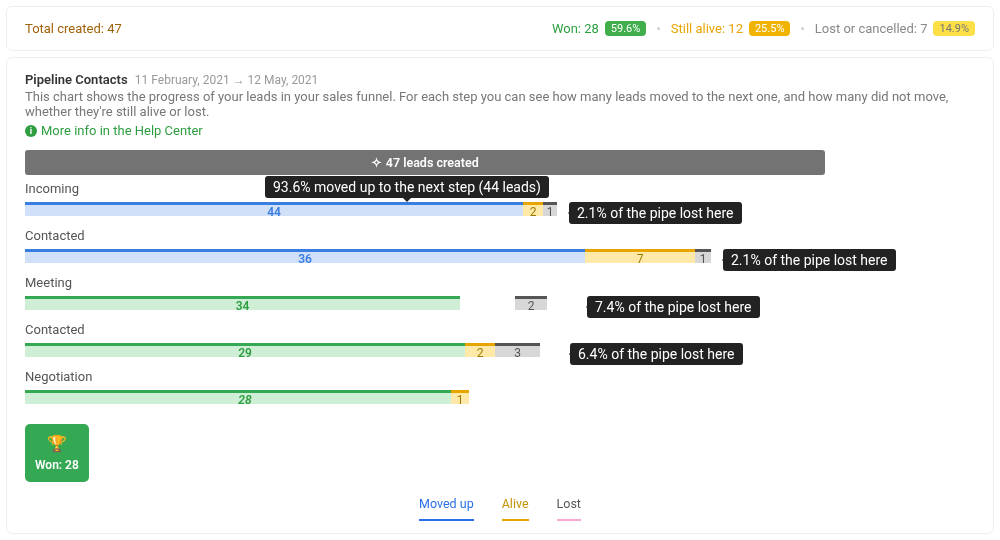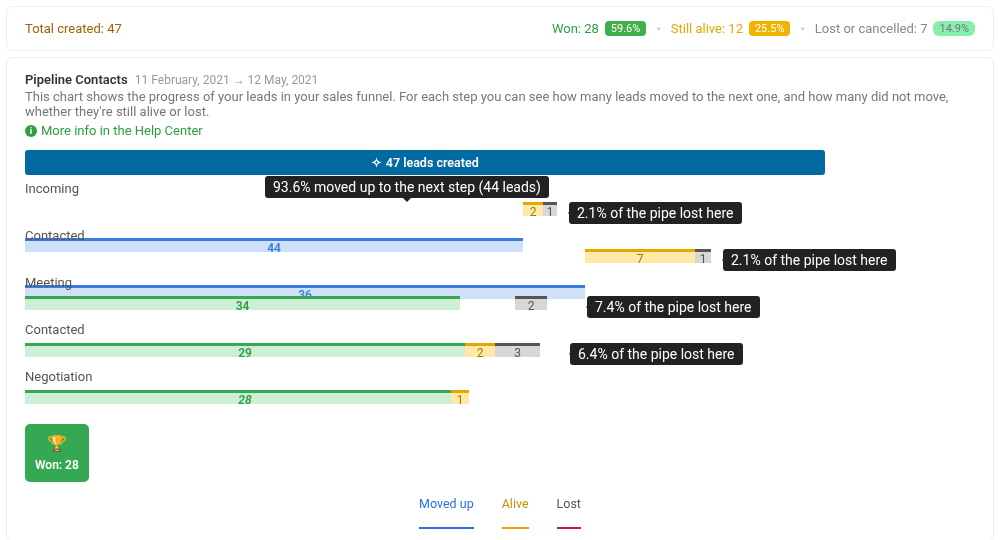--- a/index.html
+++ b/index.html
@@ -8,57 +8,57 @@
   .top-left { color:#a16207; }
   .top-right { display:flex; align-items:center; gap:10px; color:#666; }
   .top-right .sep { color:#ccc; }
   .stat { display:inline-flex; align-items:center; gap:6px; }
   .stat.won span.txt { color:#2e9e41; }
   .stat.alive span.txt { color:#e8a400; }
   .stat.lost span.txt { color:#888; }
   .pill { display:inline-block; padding:1px 6px; border-radius:4px; font-size:11px; color:#fff; }
   .pill.green { background:#3fae4b; }
   .pill.yellow { background:#f0b400; }
-  .pill.gray { background:#86efac; color:#777;border-radius:6px; }
+  .pill.gray { background:#fde047; color:#777; }
 
   .main { border:1px solid #eee; border-radius:6px; margin:6px; padding:14px 18px 12px 18px; }
   .header { margin-bottom:12px; }
   .header .title { font-weight:600; color:#333; display:inline; }
   .header .dates { color:#999; margin-left:4px; font-size:12px; }
   .header .desc { color:#777; margin-top:2px; }
   .header .link { color:#2e9e41; margin-top:4px; display:inline-flex; align-items:center; gap:4px; cursor:pointer; }
   .info-icon { display:inline-block; width:12px; height:12px; border-radius:50%; background:#2e9e41; color:#fff; font-size:9px; line-height:12px; text-align:center; font-weight:700; }
 
   .chart { margin-top:6px; }
-  .created-bar { background:#0369a1; color:#fff; border-radius:3px; text-align:center; padding:5px 0; margin-bottom:6px; font-weight:600; font-size:12.5px; }
+  .created-bar { background:#737373; color:#fff; border-radius:3px; text-align:center; padding:5px 0; margin-bottom:6px; font-weight:600; font-size:12.5px; }
   .created-bar .diamond { margin-right:4px; }
   .stage { margin-bottom:8px; position:relative; }
   .stage-label { color:#555; margin-bottom:2px; }
   .bar-area { position:relative; height:22px; }
   .seg { position:absolute; top:6px; height:14px; text-align:center; font-size:12px; line-height:14px; color:#7088a8; }
-  .seg.moved { background:#cfe0f8; border-top:3px solid #3a7de0; top:4px; height:14px;margin-top:36px; }
+  .seg.moved { background:#cfe0f8; border-top:3px solid #3a7de0; top:4px; height:14px; }
   .seg.moved .n { color:#3a7de0; font-weight:600; }
   .seg.mgreen { background:#cfeed6; border-top:3px solid #34a853; top:4px; height:14px; }
   .seg.mgreen .n { color:#2e9e41; font-weight:600; }
   .seg.alive { background:#ffe9a8; border-top:3px solid #e8a400; top:4px; height:14px; color:#9a7b00; }
   .seg.lost { background:#d7d7d7; border-top:3px solid #555; top:4px; height:14px; color:#555; }
 
   .tip { position:absolute; background:#222; color:#fff; font-size:14px; padding:3px 8px; border-radius:3px; white-space:nowrap; }
   .tip::before { content:""; position:absolute; left:-5px; top:50%; margin-top:-4px; border:4px solid transparent; border-right-color:#222; }
   .tip.top::before { left:50%; margin-left:-4px; top:auto; bottom:-8px; border:4px solid transparent; border-top-color:#222; }
 
   .won-badge { background:#34a853; color:#fff; padding:10px 10px; border-radius:5px; display:inline-block; text-align:center; margin-top:8px; }
   .won-badge .trophy { font-size:16px; display:block; margin-bottom:4px; }
   .won-badge .txt { font-size:12px; font-weight:600; }
 
   .legend { display:flex; justify-content:center; gap:28px; margin-top:14px; font-size:12.5px; }
-  .legend-item { padding-bottom:16px; cursor:pointer; }
+  .legend-item { padding-bottom:8px; cursor:pointer; }
   .legend-item.moved { color:#2a6fe8; border-bottom:2px solid #2a6fe8; }
   .legend-item.alive { color:#c79200; border-bottom:2px solid #e8a400; }
-  .legend-item.lost { color:#555; border-bottom:2px solid #be185d; }
+  .legend-item.lost { color:#555; border-bottom:2px solid #f9a8d4; }
 </style>
 </head>
 <body>
 
 <div class="top-row">
   <div class="top-left">
     <span>Total created:</span>
     <span>47</span>
   </div>
   <div class="top-right">

